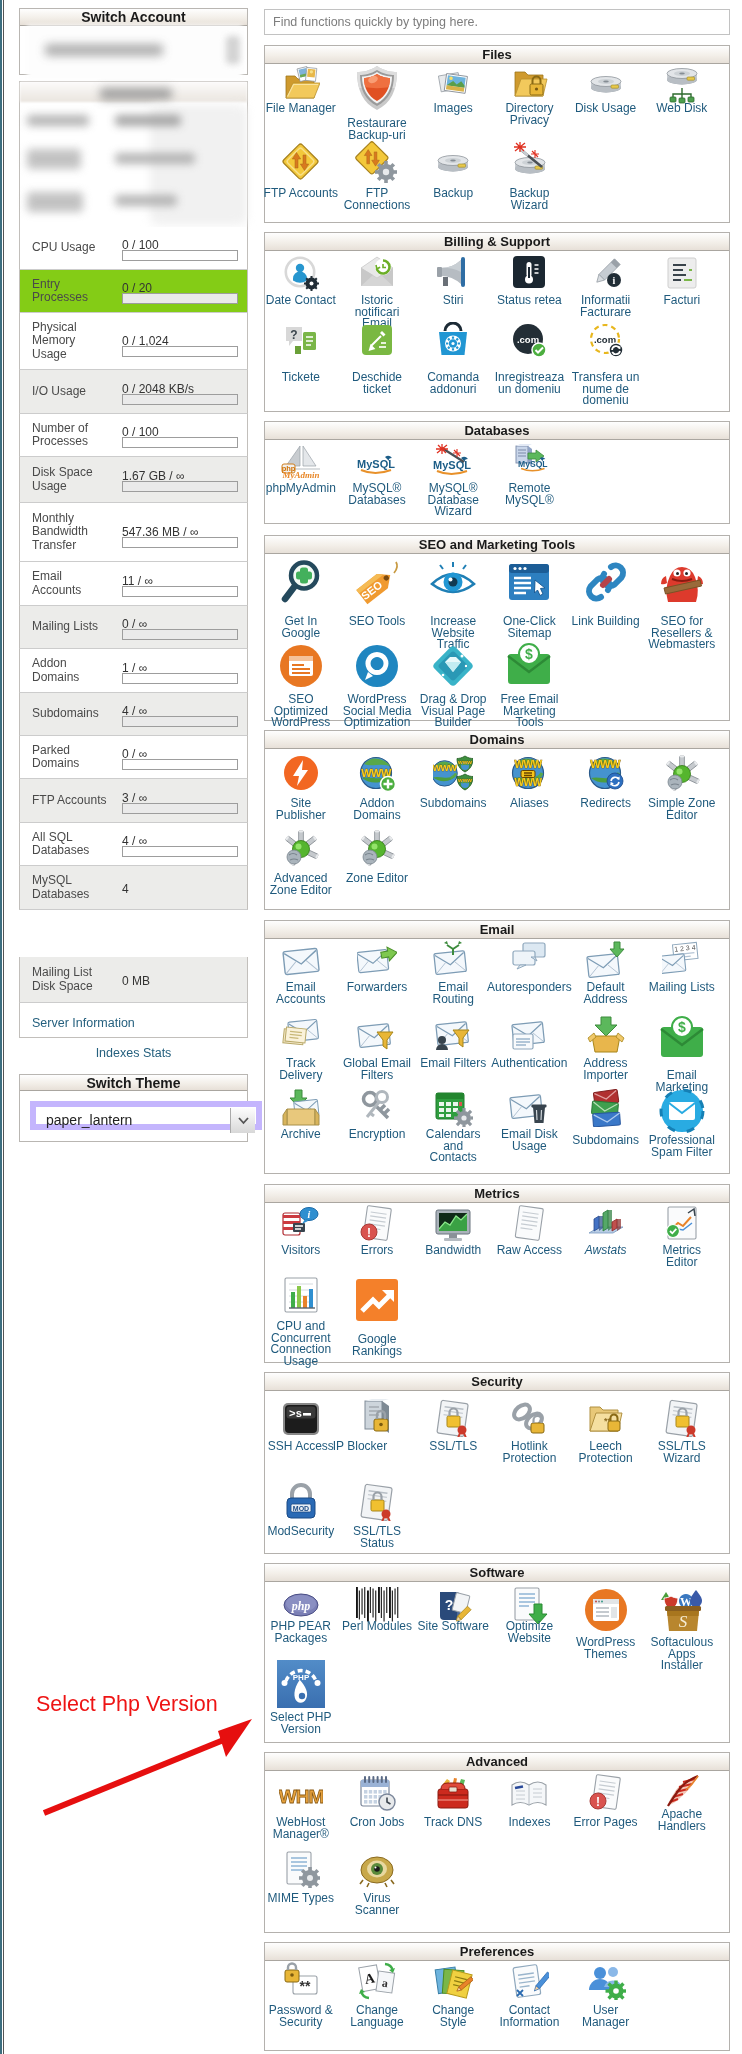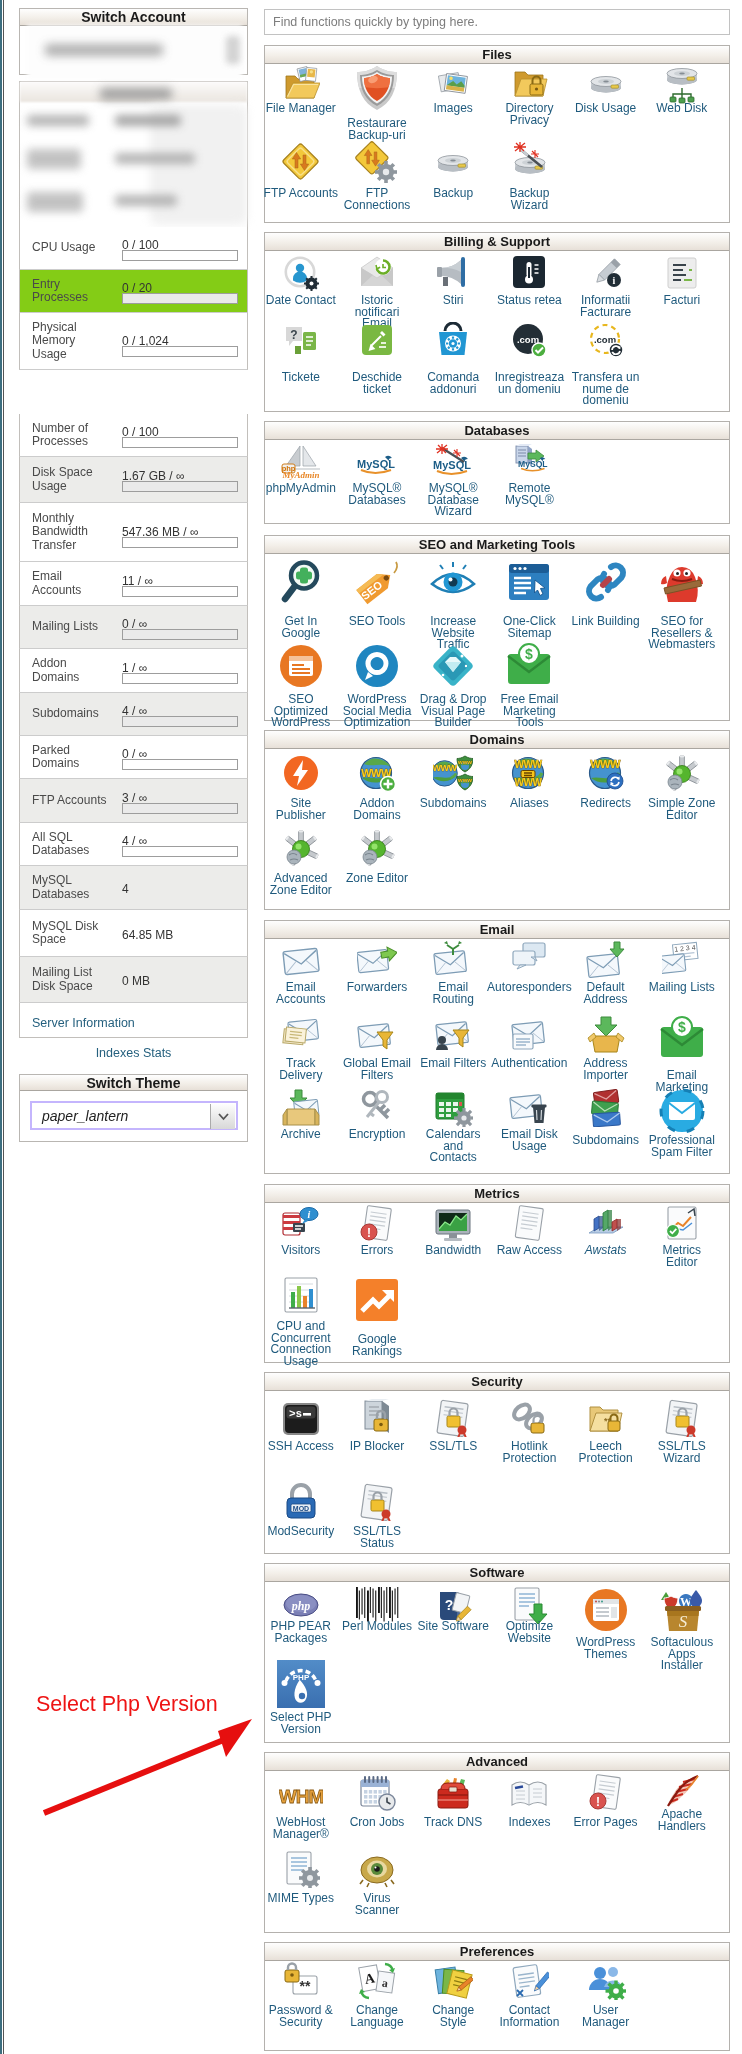--- a/index.html
+++ b/index.html
@@ -44,20 +44,25 @@
 <div class="srow" style="top:270px;height:43px;background:#84cc16;border-left:1px solid #c2bfbb;border-right:1px solid #c2bfbb;">
 <div class="slbl">Entry<br>Processes</div>
 <div class="sval" style="top:11px;">0 / 20</div>
 <div class="sbar" style="top:23px;background:#eaeaea;"></div>
 </div>
 <div class="srow" style="top:313px;height:57px;background:#fff;border-left:1px solid #c2bfbb;border-right:1px solid #c2bfbb;">
 <div class="slbl">Physical<br>Memory<br>Usage</div>
 <div class="sval" style="top:21px;">0 / 1,024</div>
 <div class="sbar" style="top:33px;background:#fff;"></div>
 </div>
+<div class="srow" style="top:370px;height:44px;background:#ececea;border-left:1px solid #c2bfbb;border-right:1px solid #c2bfbb;">
+<div class="slbl">I/O Usage</div>
+<div class="sval" style="top:12px;">0 / 2048 KB/s</div>
+<div class="sbar" style="top:24px;background:#eaeaea;"></div>
+</div>
 <div class="srow" style="top:414px;height:43px;background:#fff;border-left:1px solid #c2bfbb;border-right:1px solid #c2bfbb;">
 <div class="slbl">Number of<br>Processes</div>
 <div class="sval" style="top:11px;">0 / 100</div>
 <div class="sbar" style="top:23px;background:#fff;"></div>
 </div>
 <div class="srow" style="top:457px;height:46px;background:#ececea;border-left:1px solid #c2bfbb;border-right:1px solid #c2bfbb;">
 <div class="slbl">Disk Space<br>Usage</div>
 <div class="sval" style="top:12px;">1.67 GB / ∞</div>
 <div class="sbar" style="top:24px;background:#eaeaea;"></div>
 </div>
@@ -97,37 +102,33 @@
 <div class="sbar" style="top:24px;background:#eaeaea;"></div>
 </div>
 <div class="srow" style="top:823px;height:43px;background:#fff;border-left:1px solid #c2bfbb;border-right:1px solid #c2bfbb;">
 <div class="slbl">All SQL<br>Databases</div>
 <div class="sval" style="top:11px;">4 / ∞</div>
 <div class="sbar" style="top:23px;background:#fff;"></div>
 </div>
 <div class="srow" style="top:866px;height:44px;background:#ececea;border-left:1px solid #c2bfbb;border-right:1px solid #c2bfbb;">
 <div class="slbl">MySQL<br>Databases</div>
 <div class="sval" style="top:16px;">4</div>
-</div>
-<div class="srow" style="top:910px;height:47px;background:#fff;border-left:1px solid #c2bfbb;border-right:1px solid #c2bfbb;">
-<div class="slbl">MySQL Disk<br>Space</div>
-<div class="sval" style="top:18px;">64.85 MB</div>
 </div>
 <div class="srow" style="top:957px;height:46px;background:#ececea;border-left:1px solid #c2bfbb;border-right:1px solid #c2bfbb;">
 <div class="slbl">Mailing List<br>Disk Space</div>
 <div class="sval" style="top:17px;">0 MB</div>
 </div>
 <div class="srow" style="top:1003px;height:35px;background:#fff;border-left:1px solid #c2bfbb;border-right:1px solid #c2bfbb;border-bottom:1px solid #c2bfbb;">
 <div class="abs" style="left:12px;top:13px;font-size:12.5px;color:#25607e;">Server Information</div>
     </div>
 <div class="abs" style="left:19px;top:1046px;width:229px;text-align:center;font-size:12.5px;color:#25607e;">Indexes Stats</div>
 <div class="box" style="left:19px;top:1074px;width:229px;height:68px;border-color:#b9b6b2;">
 <div class="bhead" style="height:16px;font-size:14px;line-height:16px;">Switch Theme</div>
 </div>
-<div class="abs" style="left:30px;top:1101px;width:208px;height:29px;border:2px solid #c4b5fd;background:#fff;font-style:italic;">
+<div class="abs" style="left:30px;top:1101px;width:232px;height:29px;border:6px solid #c4b5fd;background:#fff;">
       <div class="abs" style="left:10px;top:5px;font-size:14px;color:#222;">paper_lantern</div>
       <div class="abs" style="right:1px;top:1px;width:25px;height:25px;background:linear-gradient(#fdfdfd,#d8d8d8);border-left:1px solid #aaa;"><svg width="25" height="25">
           <path d="M8,10 l4.5,5 4.5,-5" fill="none" stroke="#555" stroke-width="1.8"></path>
         </svg></div>
     </div>
 <div class="abs" style="left:264px;top:9px;width:466px;height:26px;border:1px solid #c2c2c2;background:#fff;font-size:12.5px;color:#7d7d7d;line-height:24px;padding-left:8px;">Find functions quickly by typing here.</div>
 <div class="box" style="left:264px;top:45px;width:466px;height:178px;">
 <div class="bhead">Files</div>
 </div>
 <div class="abs" style="left:281.8px;top:64px;width:38px;height:38px;"><svg width="38" height="38" viewBox="0 0 38 38">
@@ -1004,21 +1005,21 @@
         <rect x="8" y="2" width="17" height="28" fill="#cdd5dc" stroke="#7f8a96" stroke-width="1"></rect>
         <path d="M25,2 l7,5 v27 l-7,-5Z" fill="#7e8a94"></path>
         <path d="M8,2 l7,-2 17,0 -7,2Z" fill="#e8edf2"></path>
         <g stroke="#8f969c" stroke-width="1.2">
           <path d="M12,8 h10 M12,12 h10 M12,16 h10"></path>
         </g>
         <rect x="17" y="20" width="14" height="12" rx="2" fill="#e8b637" stroke="#8a6a14" stroke-width="1"></rect>
         <path d="M20,20 v-4 a4 4 0 0 1 8 0 v4" fill="none" stroke="#9aa1a8" stroke-width="2.4"></path>
         <circle cx="24" cy="25.5" r="1.8" fill="#7a5a10"></circle>
       </svg></div>
-    <div class="abs lbl" style="left:329.0px;top:1441px;width:96px;">IP Blocker</div>
+    <div class="abs lbl" style="left:312px;top:1441px;width:96px;">IP Blocker</div>
 <div class="abs" style="left:433.2px;top:1399px;width:40px;height:38px;"><svg width="40" height="38" viewBox="0 0 40 38">
         <g>
           <rect x="6" y="3" width="27" height="33" rx="2" fill="#f2f4f6" stroke="#9aa1a8" stroke-width="1.2" transform="rotate(8 20 20)"></rect>
           <g transform="rotate(8 20 20)">
             <line x1="10" y1="9" x2="29" y2="9" stroke="#b8bfc6" stroke-width="1.5"></line>
             <line x1="10" y1="13" x2="29" y2="13" stroke="#c6ccd2" stroke-width="1.2"></line>
             <line x1="10" y1="17" x2="29" y2="17" stroke="#c6ccd2" stroke-width="1.2"></line>
           </g>
           <rect x="14" y="17" width="13" height="11" rx="1.5" fill="#f0c030" stroke="#a8861a" stroke-width="1"></rect>
           <path d="M16.5,17 v-3.5 a4 4 0 0 1 8 0 V17" fill="none" stroke="#9aa1a8" stroke-width="2.2"></path>

